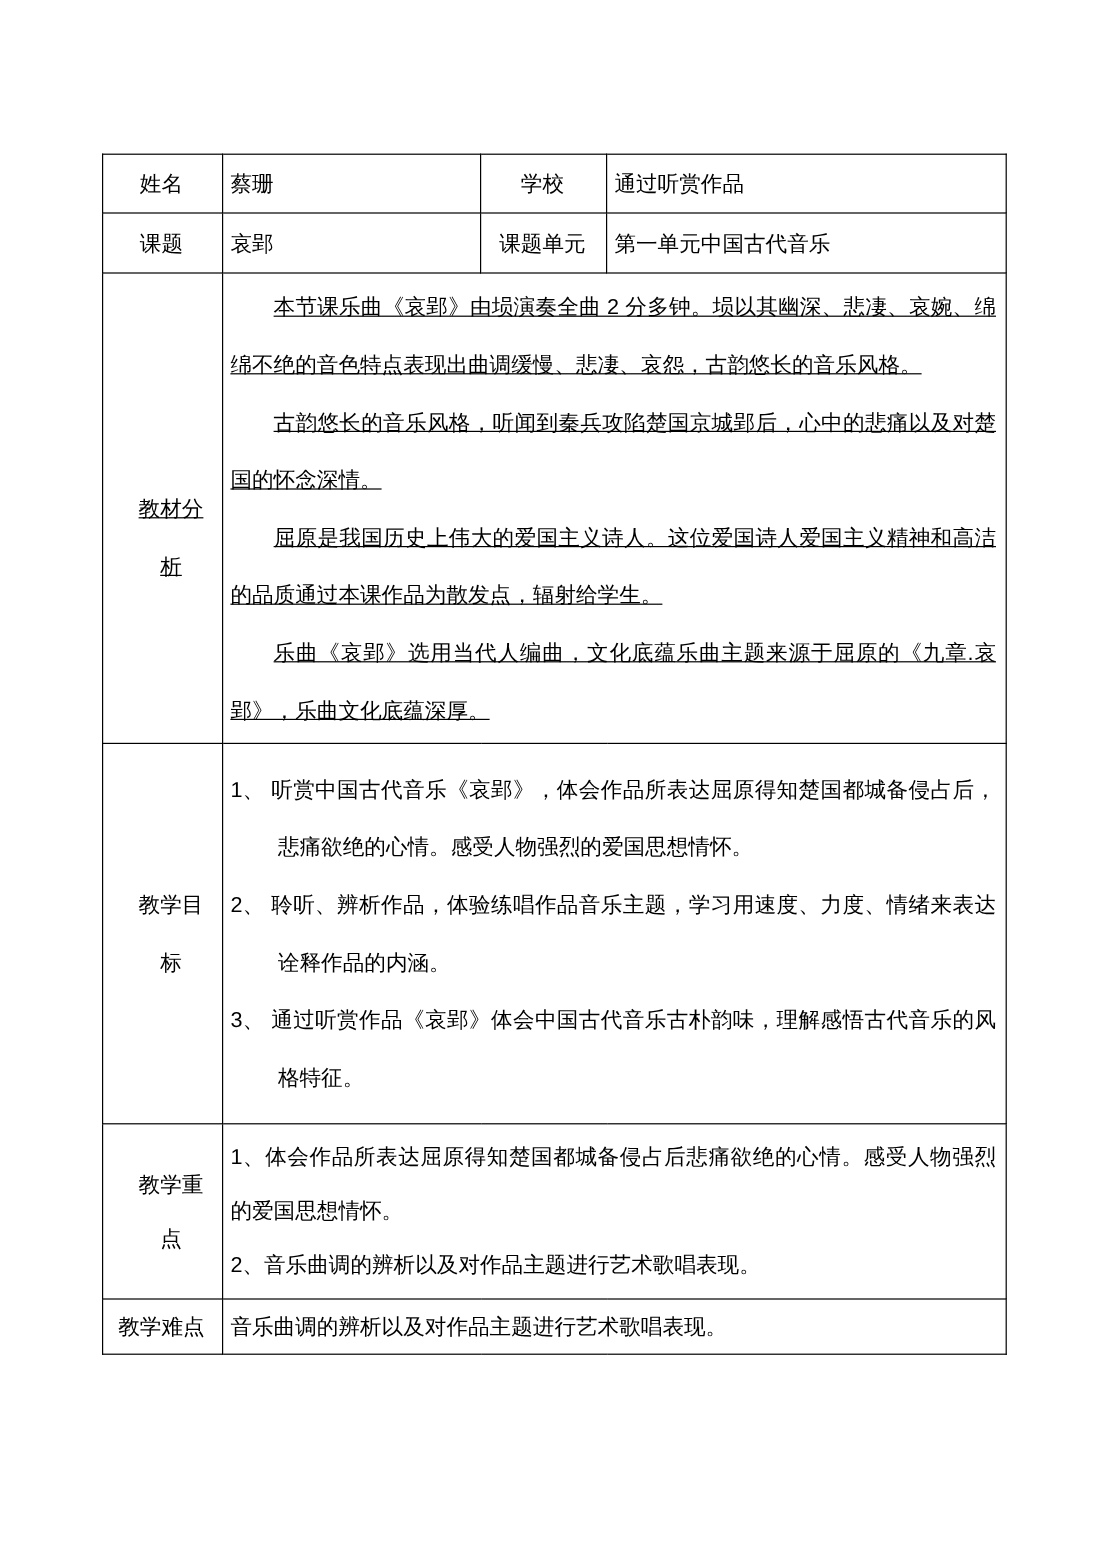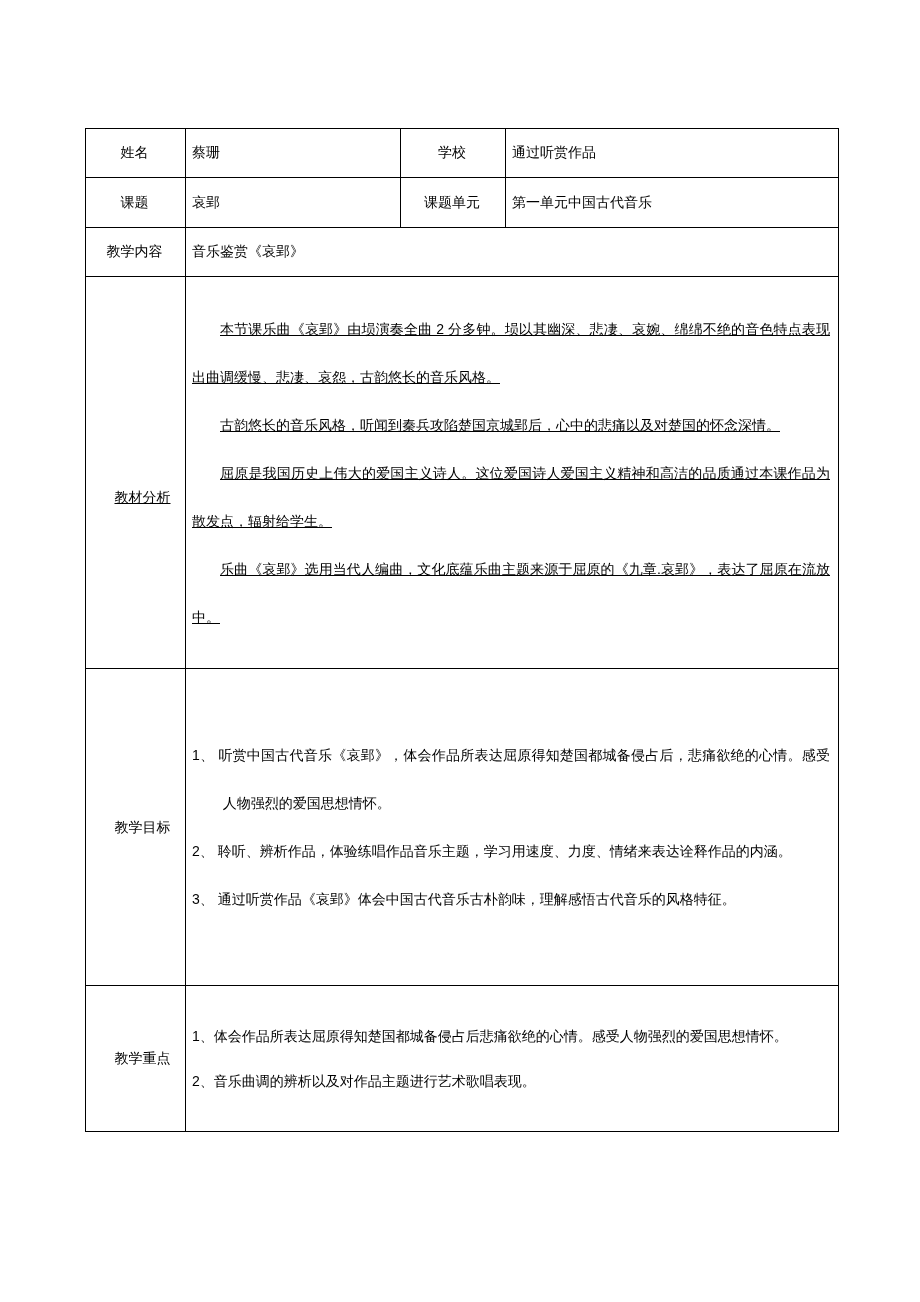--- a/index.html
+++ b/index.html
@@ -23,21 +23,21 @@
   table.doc {
     position: absolute;
     left: 85px;
     top: 128px;
     width: 753px;
     border-collapse: collapse;
     table-layout: fixed;
   }
   table.doc td {
     border: 1px solid #000000;
-    font-size: 14px;
+    font-size: 18px;
     vertical-align: middle;
     padding: 0 8px 0 6px;
     overflow: hidden;
   }
   td.lbl {
     text-align: center;
     padding: 0 2px;
   }
   td.top {
     vertical-align: top;
@@ -112,38 +112,30 @@
         <span>哀郢</span>
       </td>
       <td class="lbl">
         <span>课题单元</span>
       </td>
       <td class="pad-md">
         <span>第一单元中国古代音乐</span>
       </td>
     </tr>
 
-    <tr class="rh-48">
-      <td class="lbl">
-        <span>教学内容</span>
-      </td>
-      <td colspan="3">
-        <span>音乐鉴赏《哀郢》</span>
-      </td>
-    </tr>
 
     <tr class="rh-391">
       <td class="lbl top">
         <div class="lbl-line offset-1">教材分析</div>
       </td>
       <td colspan="3" class="top">
         <div class="para indent">本节课乐曲《哀郢》由埙演奏全曲 2 分多钟。埙以其幽深、悲凄、哀婉、绵绵不绝的音色特点表现出曲调缓慢、悲凄、哀怨，古韵悠长的音乐风格。</div>
         <div class="para indent">古韵悠长的音乐风格，听闻到秦兵攻陷楚国京城郢后，心中的悲痛以及对楚国的怀念深情。</div>
         <div class="para indent">屈原是我国历史上伟大的爱国主义诗人。这位爱国诗人爱国主义精神和高洁的品质通过本课作品为散发点，辐射给学生。</div>
-        <div class="para indent">乐曲《哀郢》选用当代人编曲，文化底蕴乐曲主题来源于屈原的《九章.哀郢》，表达了屈原在流放中。</div>
+        <div class="para indent">乐曲《哀郢》选用当代人编曲，文化底蕴乐曲主题来源于屈原的《九章.哀郢》，乐曲文化底蕴深厚。</div>
       </td>
     </tr>
 
     <tr class="rh-316">
       <td class="lbl top">
         <div class="lbl-line">教学目标</div>
       </td>
       <td colspan="3" class="top">
         <div class="obj">
           <span>1、</span>
@@ -163,15 +155,23 @@
     <tr class="rh-145">
       <td class="lbl top">
         <div class="lbl-line lh-45">教学重点</div>
       </td>
       <td colspan="3" class="top">
         <div class="para lh-45">1、体会作品所表达屈原得知楚国都城备侵占后悲痛欲绝的心情。感受人物强烈的爱国思想情怀。</div>
         <div class="para lh-45">2、音乐曲调的辨析以及对作品主题进行艺术歌唱表现。</div>
       </td>
     </tr>
 
+    <tr class="rh-45">
+      <td class="lbl">
+        <span>教学难点</span>
+      </td>
+      <td colspan="3">
+        <span>音乐曲调的辨析以及对作品主题进行艺术歌唱表现。</span>
+      </td>
+    </tr>
   </tbody>
     </table>
 </div>
 
 </body></html>

